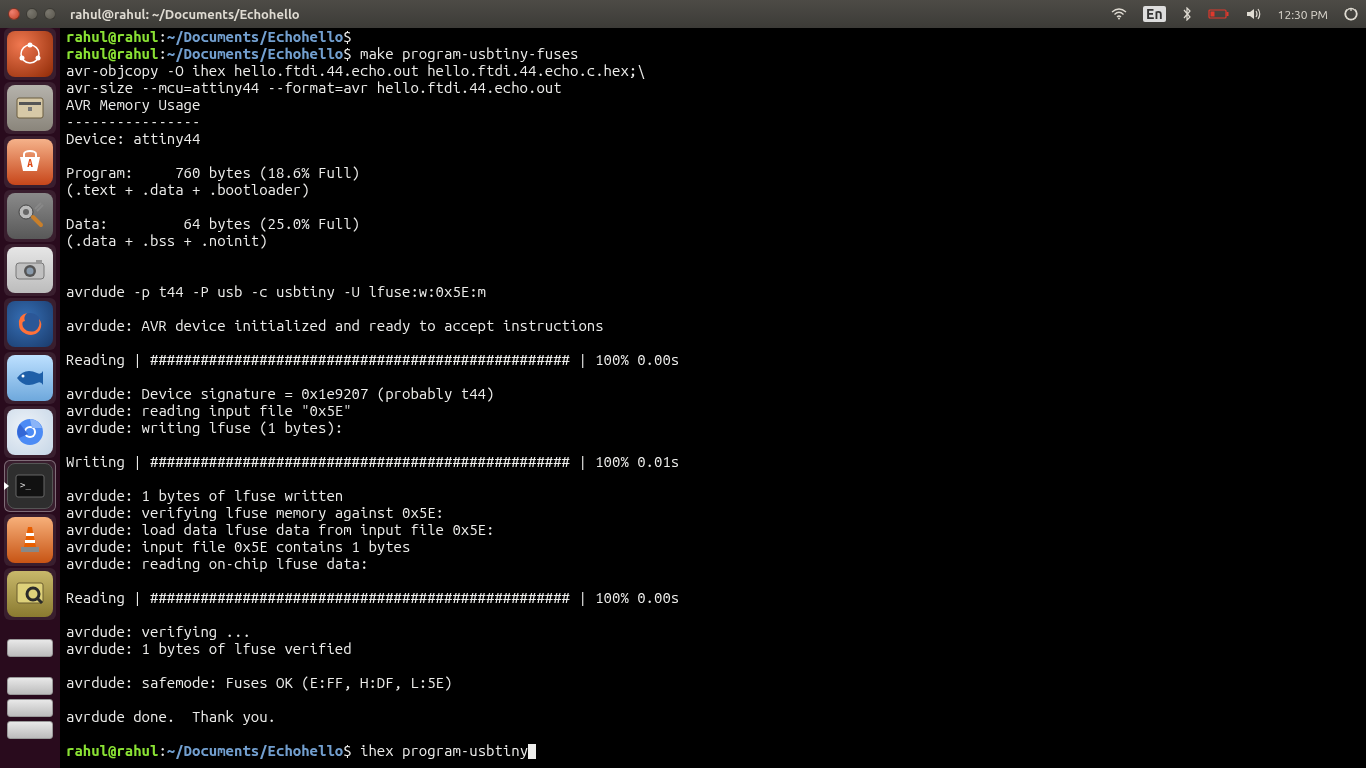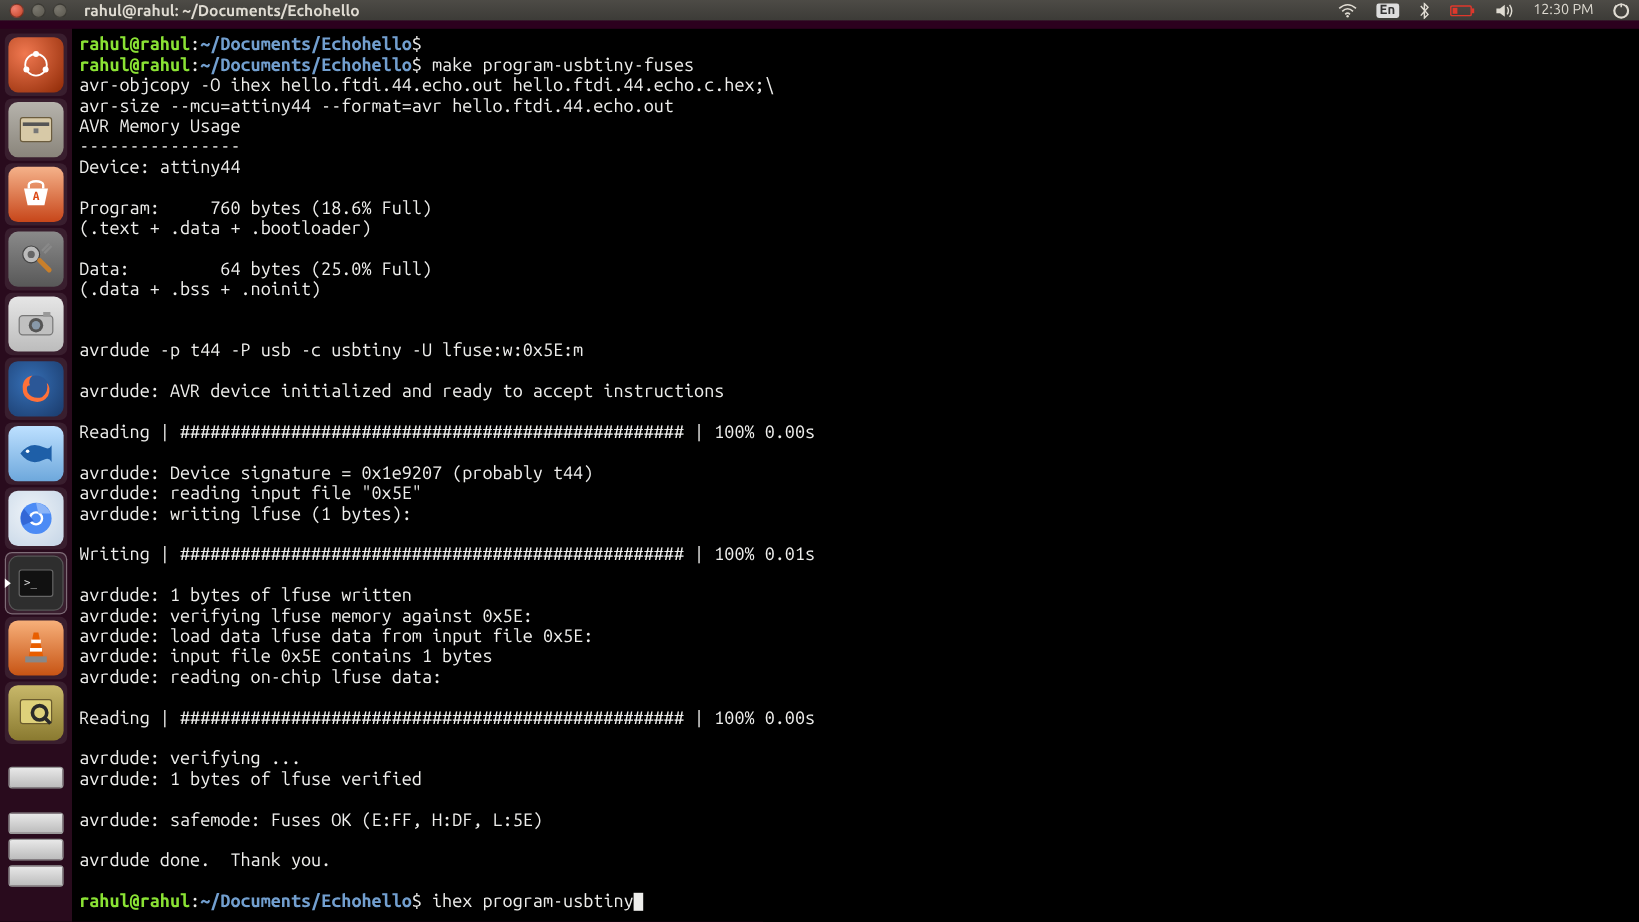--- a/index.html
+++ b/index.html
@@ -5,37 +5,37 @@
   * { margin:0; padding:0; box-sizing:border-box; }
   body {
     width:1366px; height:768px;
     font-family:"Ubuntu Mono","DejaVu Sans Mono",monospace;
     background:#2c001e;
     overflow:hidden;
     font-size:13px;
   }
   
   .menubar {
-    position:absolute; top:0; left:0; right:0; height:17px;
+    position:absolute; top:0; left:0; right:0; height:28px;
     background:linear-gradient(to bottom,#4d4b46,#3c3b37);
     display:flex; align-items:center;
     color:#dfdbd2;
     font-family:Ubuntu,sans-serif; font-size:13px;
     z-index:100;
   }
   .window-controls { display:flex; gap:6px; padding:0 8px; }
   .wbtn { width:12px; height:12px; border-radius:50%; border:1px solid rgba(0,0,0,.4); }
   .wbtn.close{background:radial-gradient(circle at 30% 30%,#f08070,#c24125);}
   .wbtn.min{background:radial-gradient(circle at 30% 30%,#7a776e,#5a574e);}
   .wbtn.max{background:radial-gradient(circle at 30% 30%,#7a776e,#5a574e);}
   .title { margin-left:6px; font-weight:bold; }
   .menubar .spacer{flex:1;}
   .ind { padding:0 8px; display:flex; align-items:center; gap:4px; font-size:12px;}
   .ind svg{display:block;}
-  .lang-box{background:#ddd;color:#333;border-radius:2px;padding:0 3px;font-size:11px;font-weight:bold;text-align:center;}
+  .lang-box{background:#ddd;color:#333;border-radius:2px;padding:0 3px;font-size:14px;font-weight:bold;text-align:center;}
 
   
   .launcher {
     position:absolute; top:24px; left:0; bottom:0; width:60px;
     background:rgba(40,20,30,.55);
     display:flex; flex-direction:column; align-items:center;
     padding-top:4px; gap:2px;
     z-index:50;
   }
   .licon {

